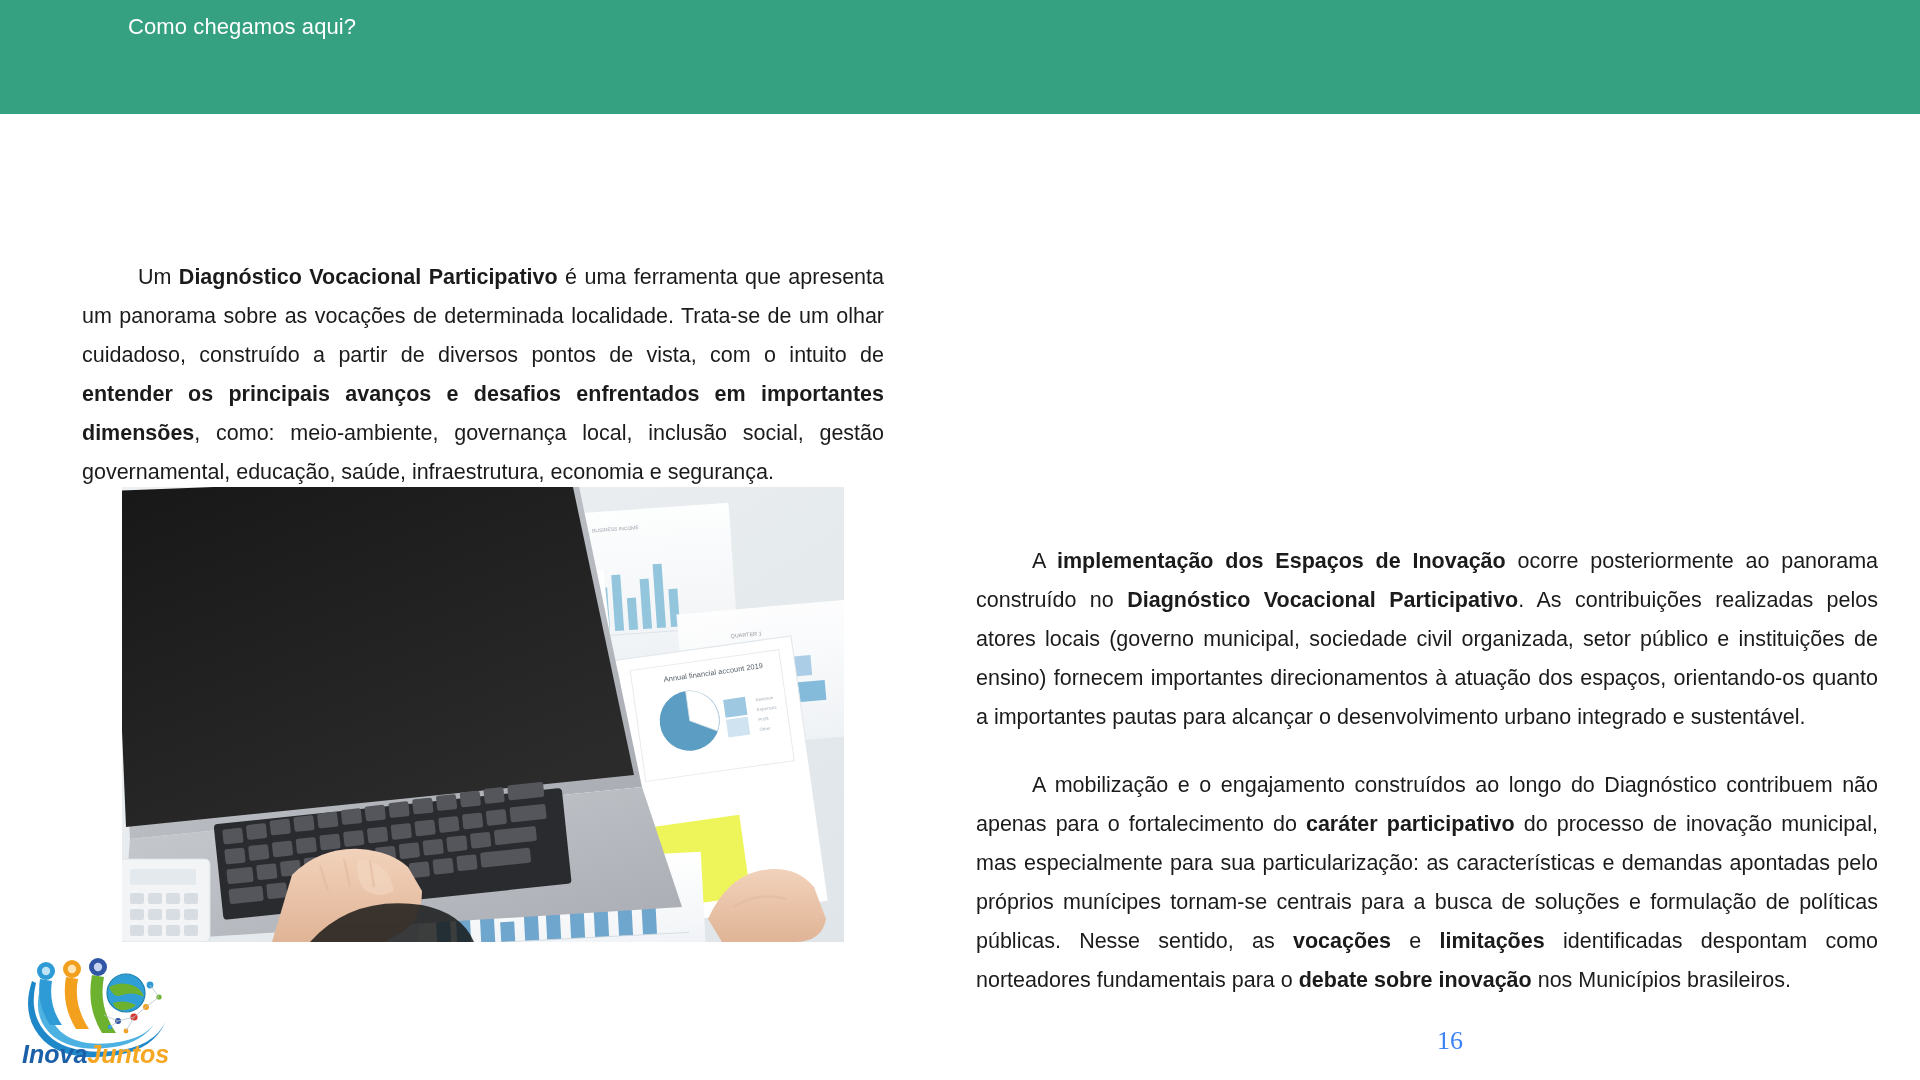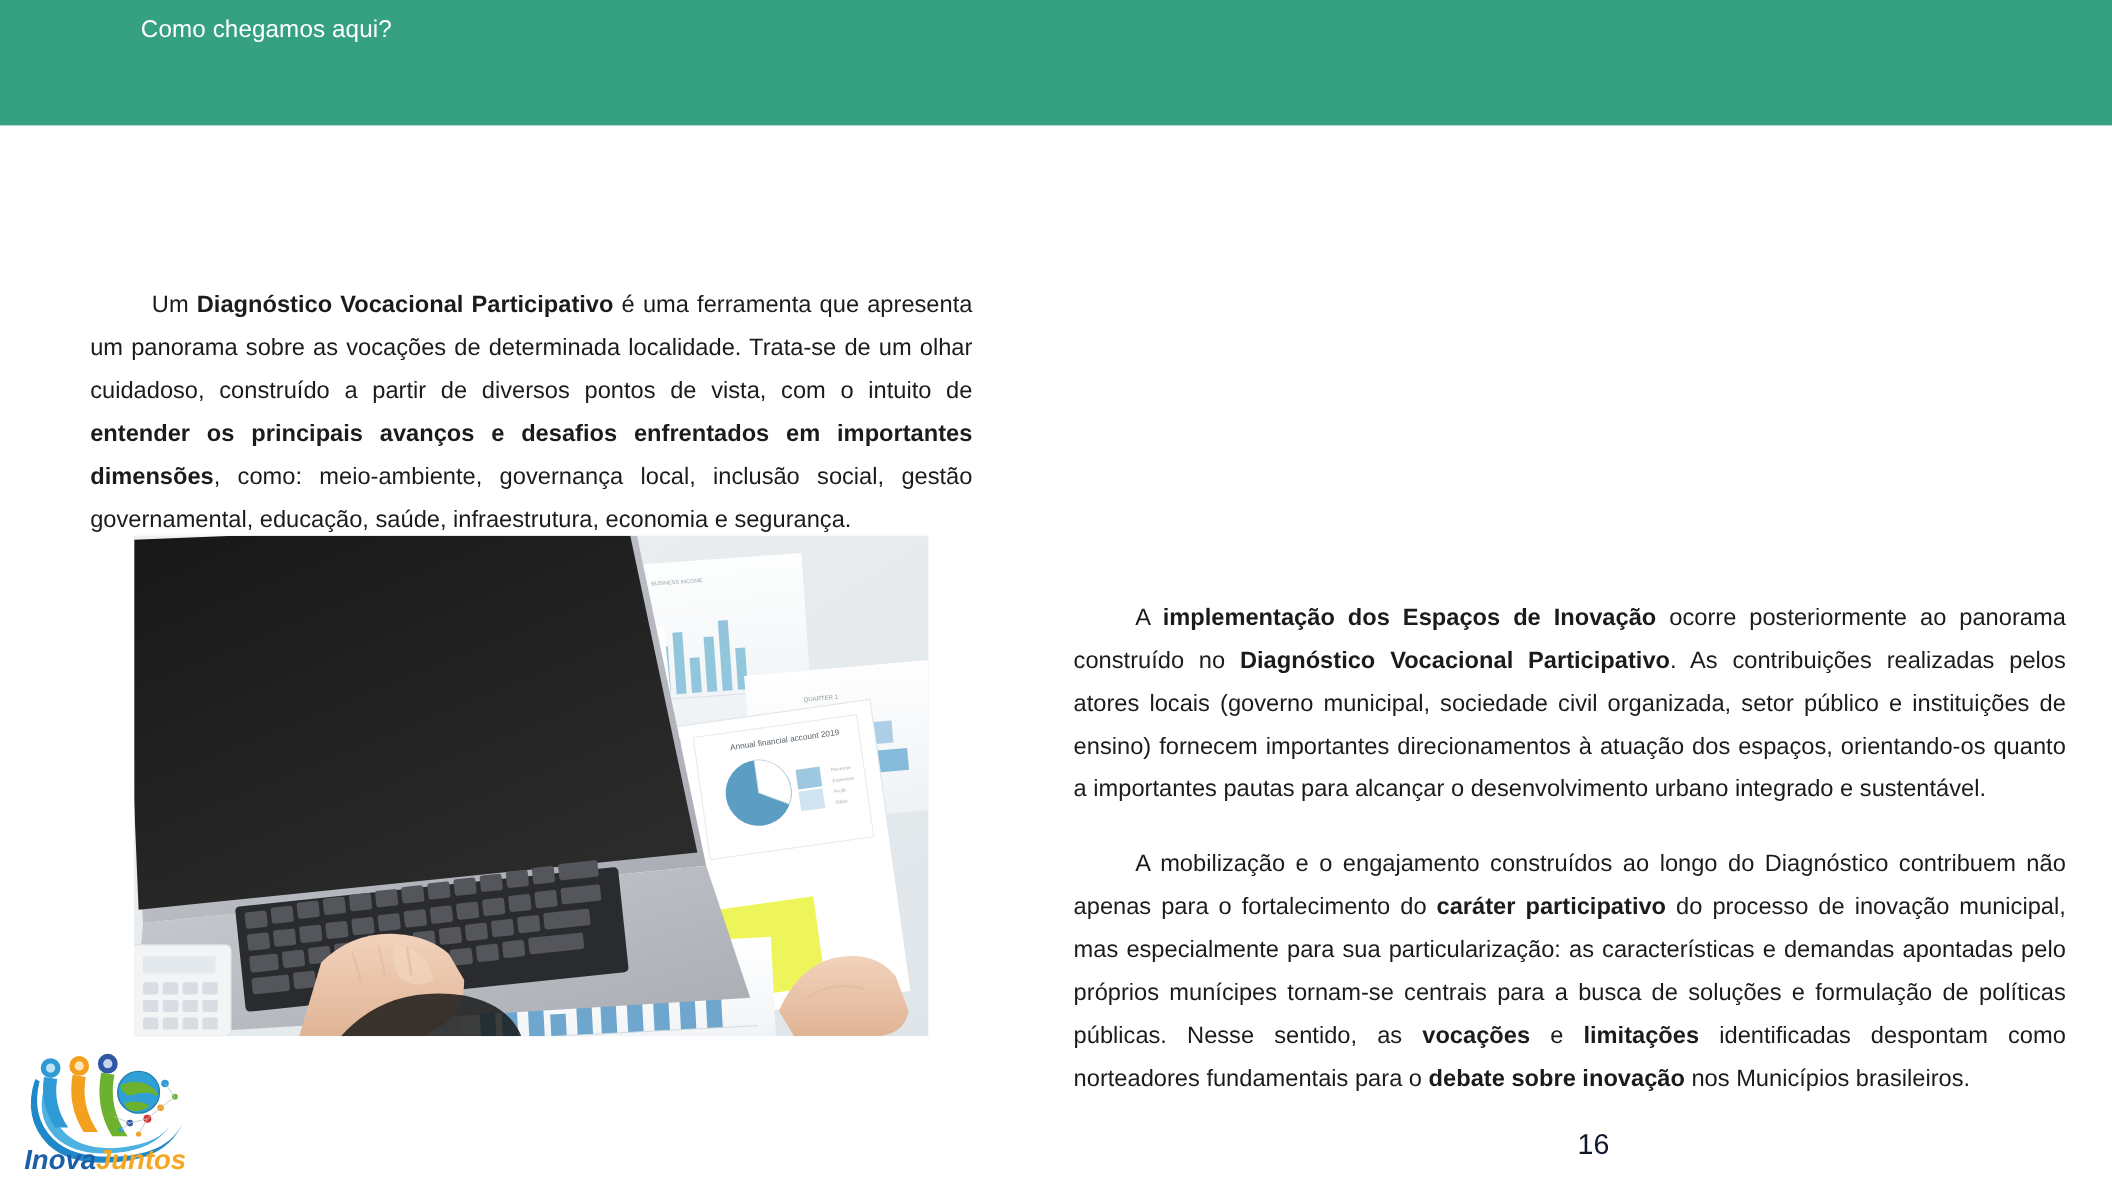--- a/index.html
+++ b/index.html
@@ -66,22 +66,22 @@
   
   .logo {
     position:absolute; left:14px; top:955px;
     width:160px; height:118px;font-style:italic;
   }
   .logo svg { display:block; width:160px; height:118px; }
 
   
   .page-number {
     position:absolute; right:70px; bottom:24px;
-    font-family:Liberation Sans, sans-serif;
-    font-size:26px; color:#0f172a;margin-top:36px;
+    font-family:Liberation Serif, serif;
+    font-size:26px; color:#3b82f6;margin-top:36px;
   }
 </style>
 </head>
 <body>
 
 <div class="slide">
 
   <div class="header-band">
     <div class="header-eyebrow">Como chegamos aqui?</div>
   </div>

